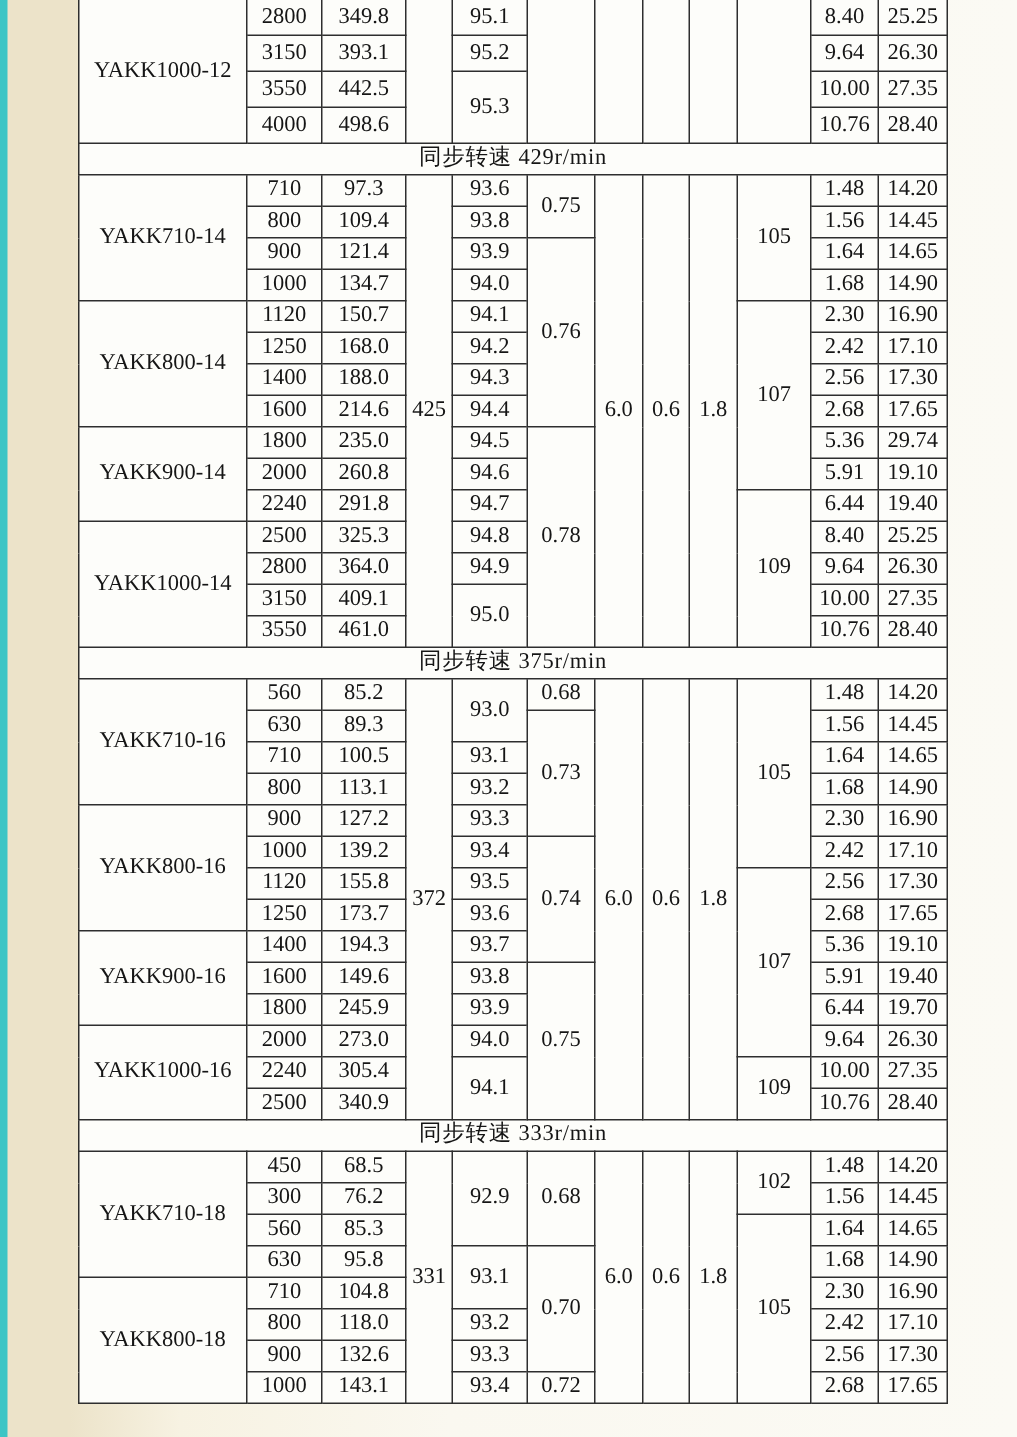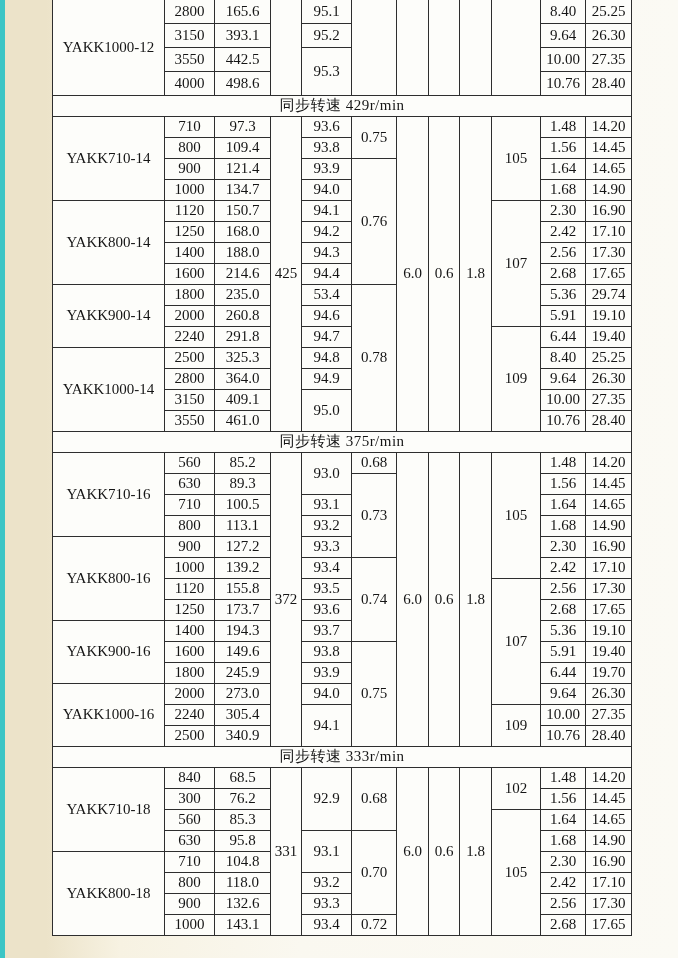--- a/index.html
+++ b/index.html
@@ -44,21 +44,21 @@
         <col style="width:31px">
         <col style="width:32px">
       <col style="width:49px">
         <col style="width:45px">
         <col style="width:46px">
     </colgroup>
     <tbody id="tb">
         <tr class="tall crop">
           <td rowspan="4">YAKK1000-12</td>
           <td>2800</td>
-          <td>165.6</td>
+          <td>349.8</td>
           <td rowspan="4"></td>
           <td>95.1</td>
           <td rowspan="4"></td>
           <td rowspan="4"></td>
           <td rowspan="4"></td>
           <td rowspan="4"></td>
           <td rowspan="4"></td>
           <td>8.40</td>
           <td>25.25</td>
         </tr>
@@ -148,21 +148,21 @@
           <td class="lt">1600</td>
           <td class="lt">214.6</td>
           <td class="lt">94.4</td>
           <td class="lt">2.68</td>
           <td class="lt">17.65</td>
         </tr>
         <tr>
           <td rowspan="3">YAKK900-14</td>
           <td>1800</td>
           <td>235.0</td>
-          <td>53.4</td>
+          <td>94.5</td>
           <td rowspan="7">0.78</td>
           <td>5.36</td>
           <td>29.74</td>
         </tr>
         <tr>
           <td class="lt">2000</td>
           <td class="lt">260.8</td>
           <td class="lt">94.6</td>
           <td class="lt">5.91</td>
           <td class="lt">19.10</td>
@@ -315,21 +315,21 @@
           <td class="lt">2500</td>
           <td class="lt">340.9</td>
           <td class="lt">10.76</td>
           <td class="lt">28.40</td>
         </tr>
         <tr class="banner">
           <td colspan="12">同步转速  333r/min</td>
         </tr>
         <tr>
           <td rowspan="4">YAKK710-18</td>
-          <td>840</td>
+          <td>450</td>
           <td>68.5</td>
           <td rowspan="8">331</td>
           <td rowspan="3">92.9</td>
           <td rowspan="3">0.68</td>
           <td rowspan="8">6.0</td>
           <td rowspan="8">0.6</td>
           <td rowspan="8">1.8</td>
           <td rowspan="2">102</td>
           <td>1.48</td>
           <td>14.20</td>

